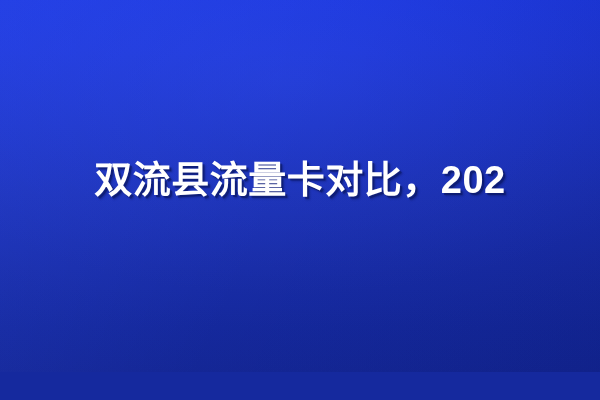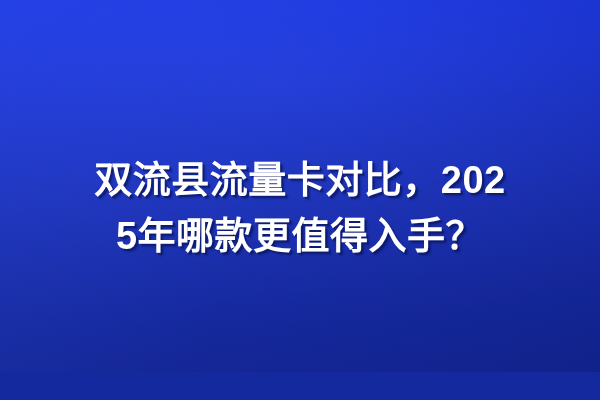--- a/index.html
+++ b/index.html
@@ -81,16 +81,15 @@
 </head>
 <body>
 
 <div class="poster">
 
   <div class="sheen"></div>
   <div class="vignette"></div>
 
   <div class="title-block">
     <span class="title-line">双流县流量卡对比，202</span>
-    <span class="title-line">5年哪款更值得入手？</span>
   </div>
 
 </div>
 
 </body></html>

